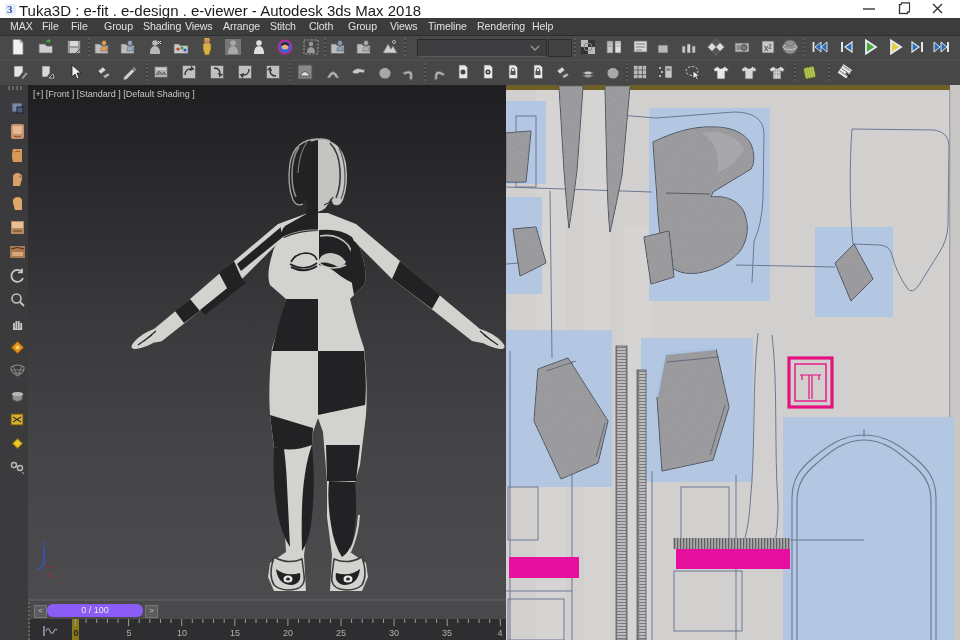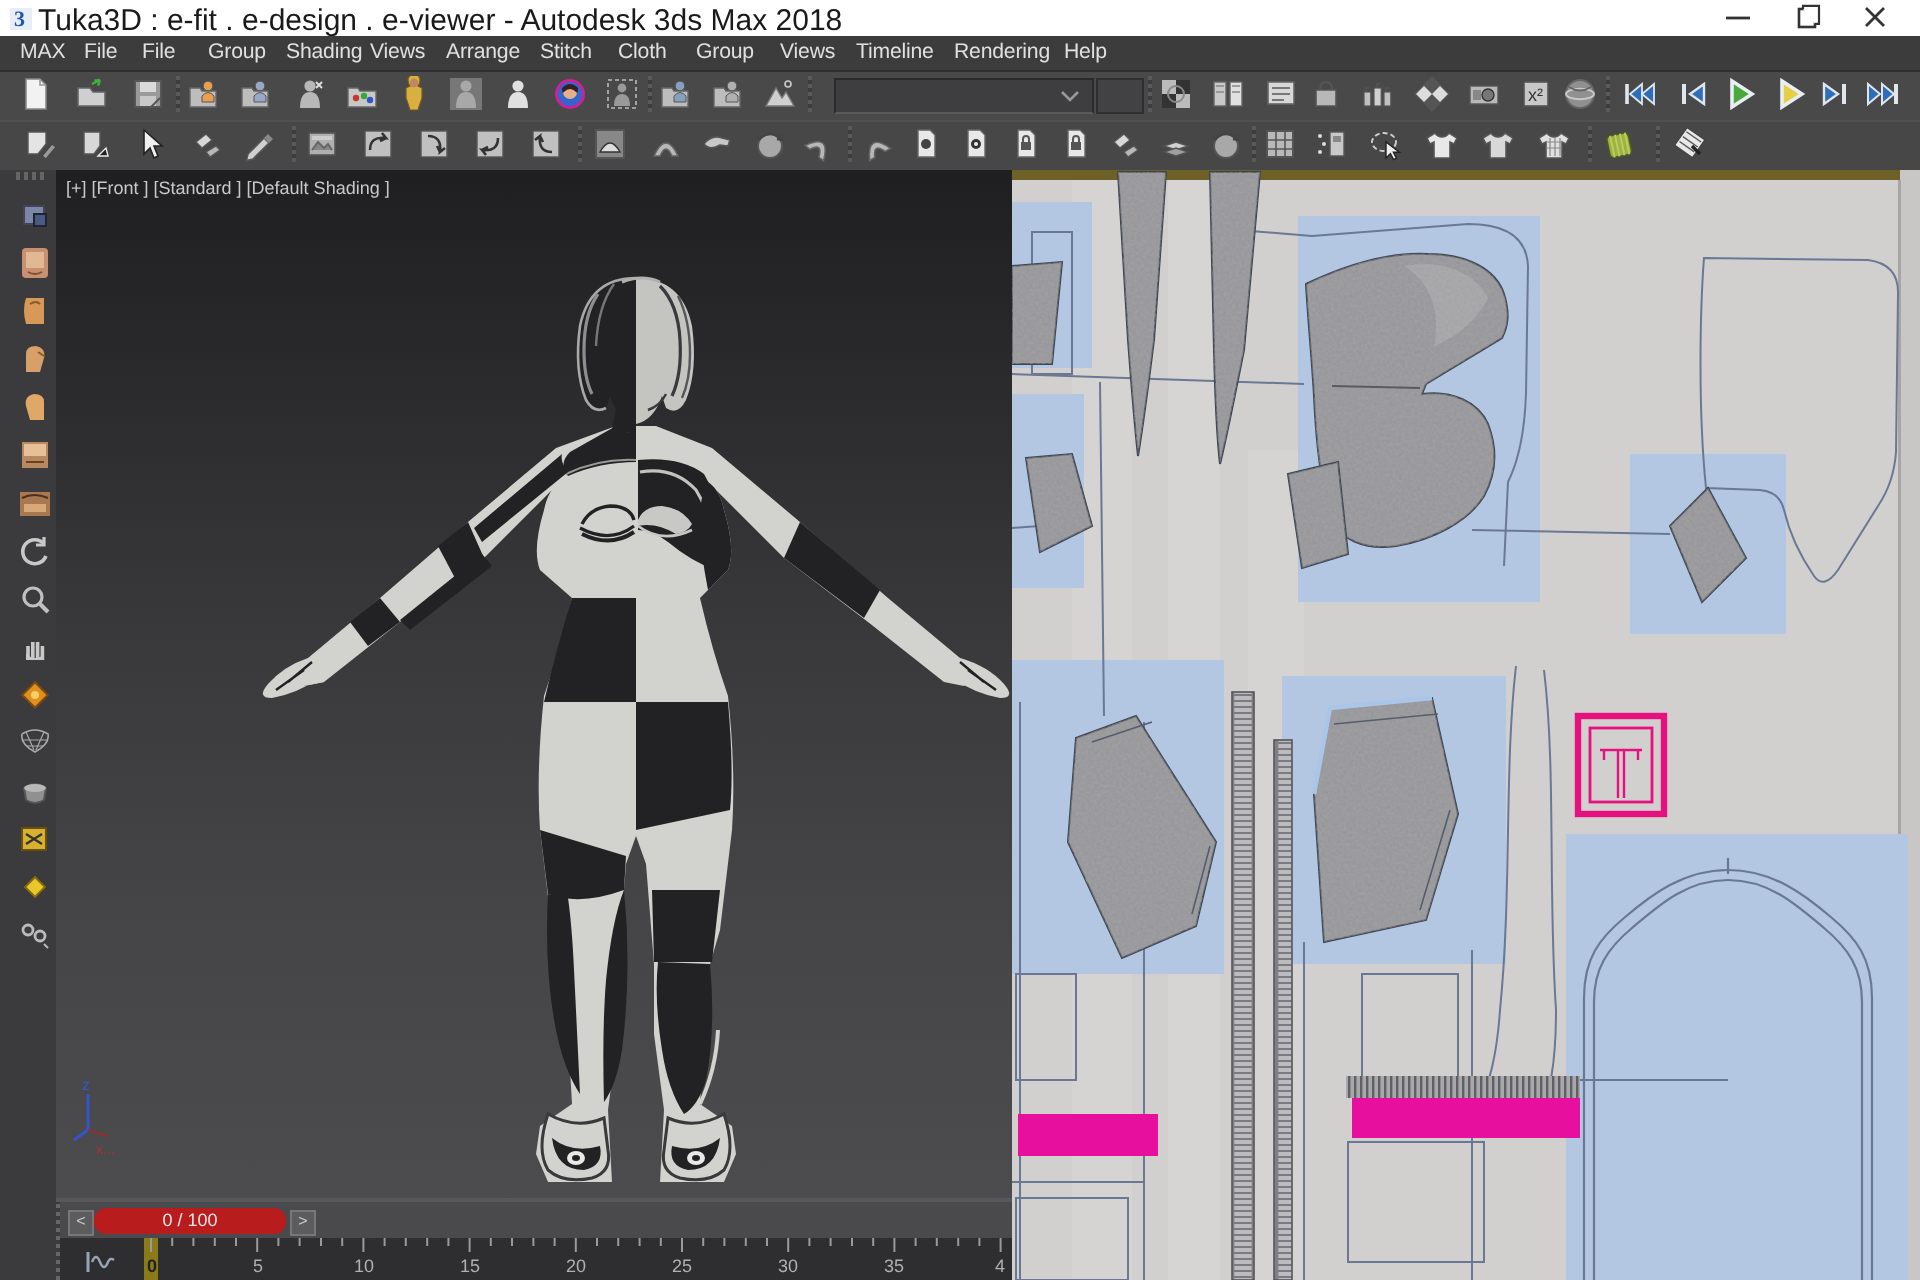--- a/index.html
+++ b/index.html
@@ -485,21 +485,21 @@
       <path d="M16,480 l10,3" stroke="#883333" stroke-width="1.2" fill="none"></path>
       <text x="13" y="460" font-size="8" fill="#3355cc">z</text>
       <text x="20" y="492" font-size="7" fill="#aa3333">x...</text>
 </svg>
 </div>
 <div id="vpbottom" class="abs"></div>
 <div id="blcorner" class="abs"></div>
 <div class="abs" style="left:28px;top:602px;width:3px;height:38px;background:repeating-linear-gradient(180deg,#666 0 2px,#3b3b3d 2px 4px)"></div>
 <div id="trackrow" class="abs"></div>
 <div class="abs" style="left:34px;top:605px;width:11px;height:11px;background:#5c5c5e;border:1px solid #777;color:#ccc;font-size:8px;text-align:center;line-height:10px">&lt;</div>
-<div class="abs" style="left:47px;top:604px;width:96px;height:13px;background:#b91c1c;border-radius:6px;color:#e8e8e8;font-size:9px;text-align:center;line-height:13px">0 / 100</div>
+<div class="abs" style="left:47px;top:604px;width:96px;height:13px;background:#8b5cf6;border-radius:6px;color:#e8e8e8;font-size:9px;text-align:center;line-height:13px">0 / 100</div>
 <div class="abs" style="left:145px;top:605px;width:11px;height:11px;background:#5c5c5e;border:1px solid #777;color:#ccc;font-size:8px;text-align:center;line-height:10px">&gt;</div>
 <div id="rulerrow" class="abs"></div>
 <svg class="abs" style="left:42px;top:625px" width="16" height="12" viewBox="0 0 16 12">
     <path d="M2,1 v10" stroke="#9aa4b8" stroke-width="1.5"></path>
     <path d="M4,6 q2,-5 4,0 q2,5 4,0 q1,-2.5 3,-1" fill="none" stroke="#9aa4b8" stroke-width="1.2"></path>
   </svg>
 <svg class="abs" style="left:30px;top:619px" width="476" height="21" viewBox="0 0 476 21">
     <rect x="42" y="0" width="7" height="21" fill="#8a7a18"></rect>
     <path d="M45.5,0 v7" stroke="#9a9a9a" stroke-width="1"></path>
     <path d="M56.1,0 v4" stroke="#9a9a9a" stroke-width="1"></path>

